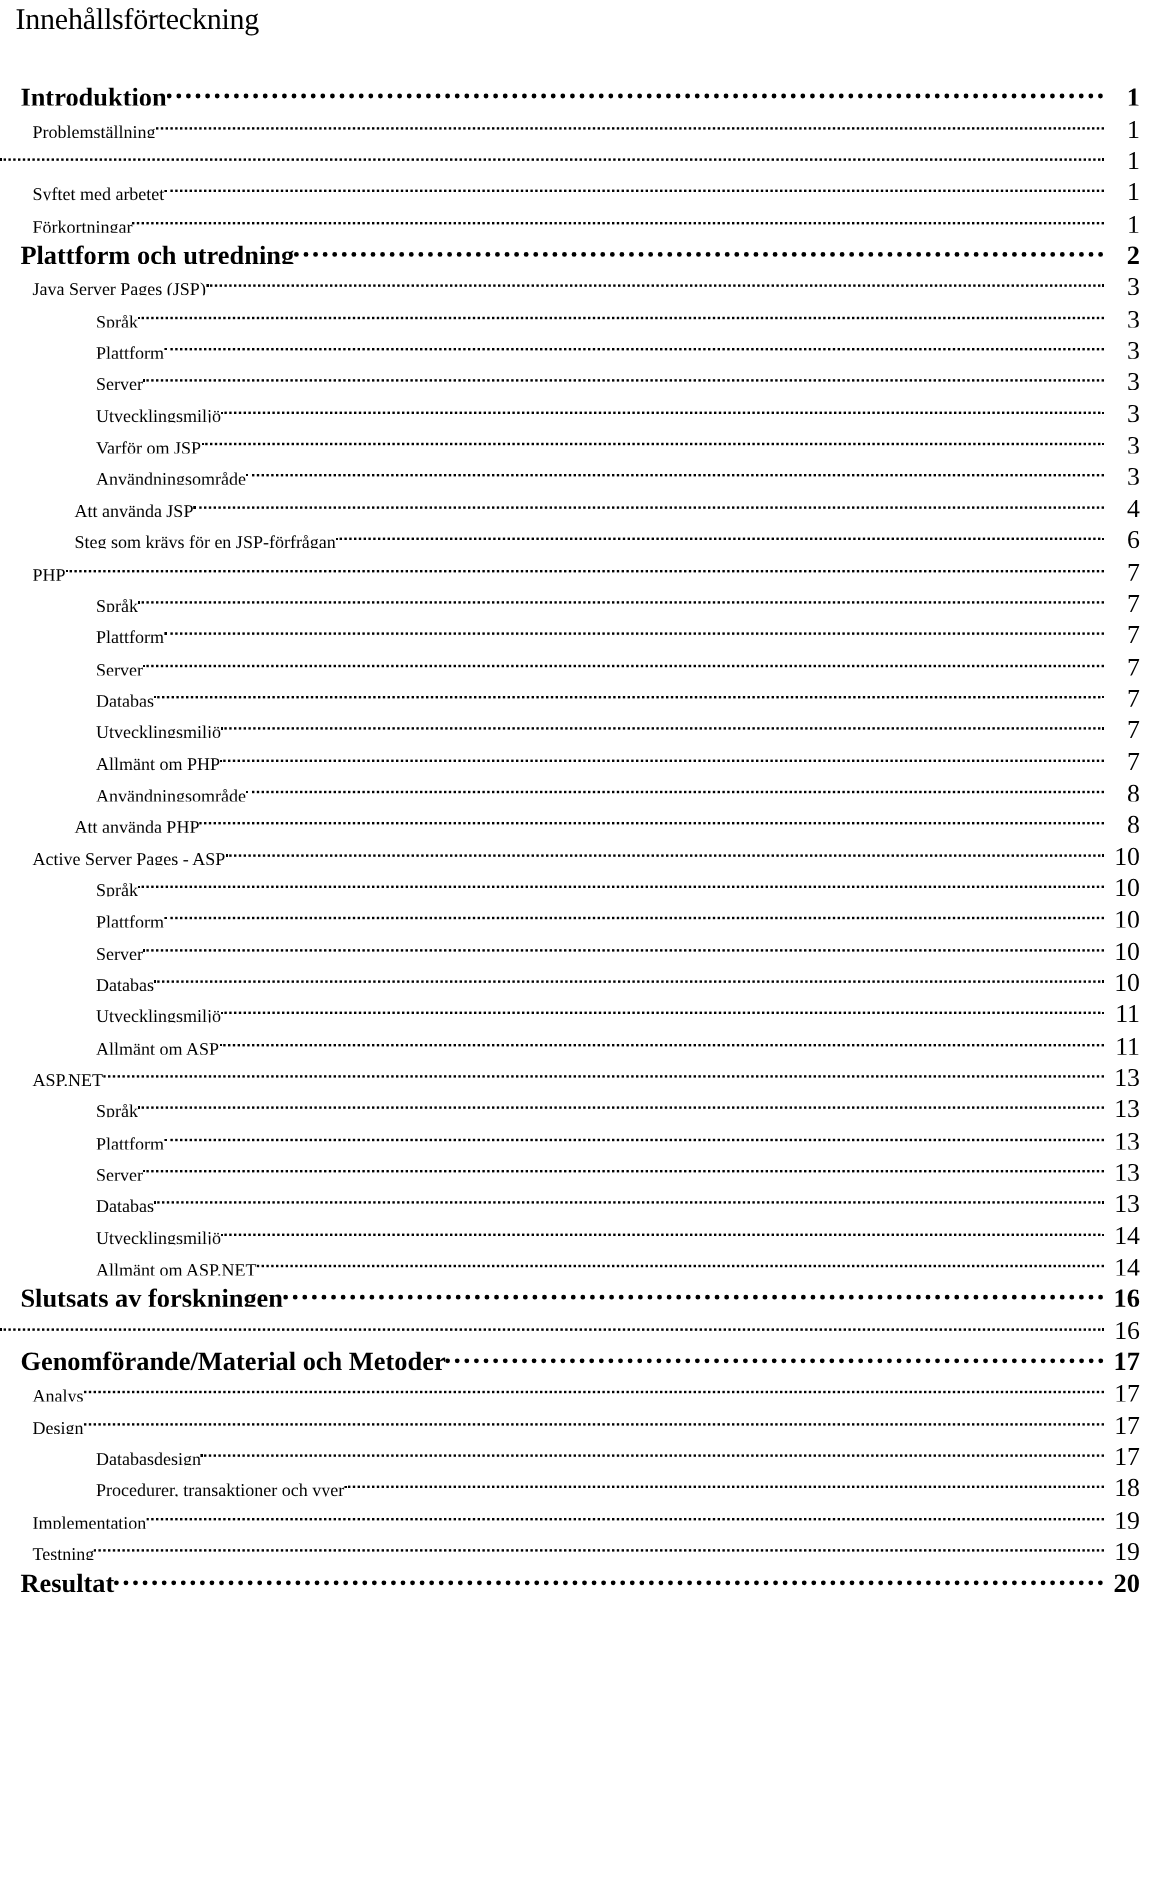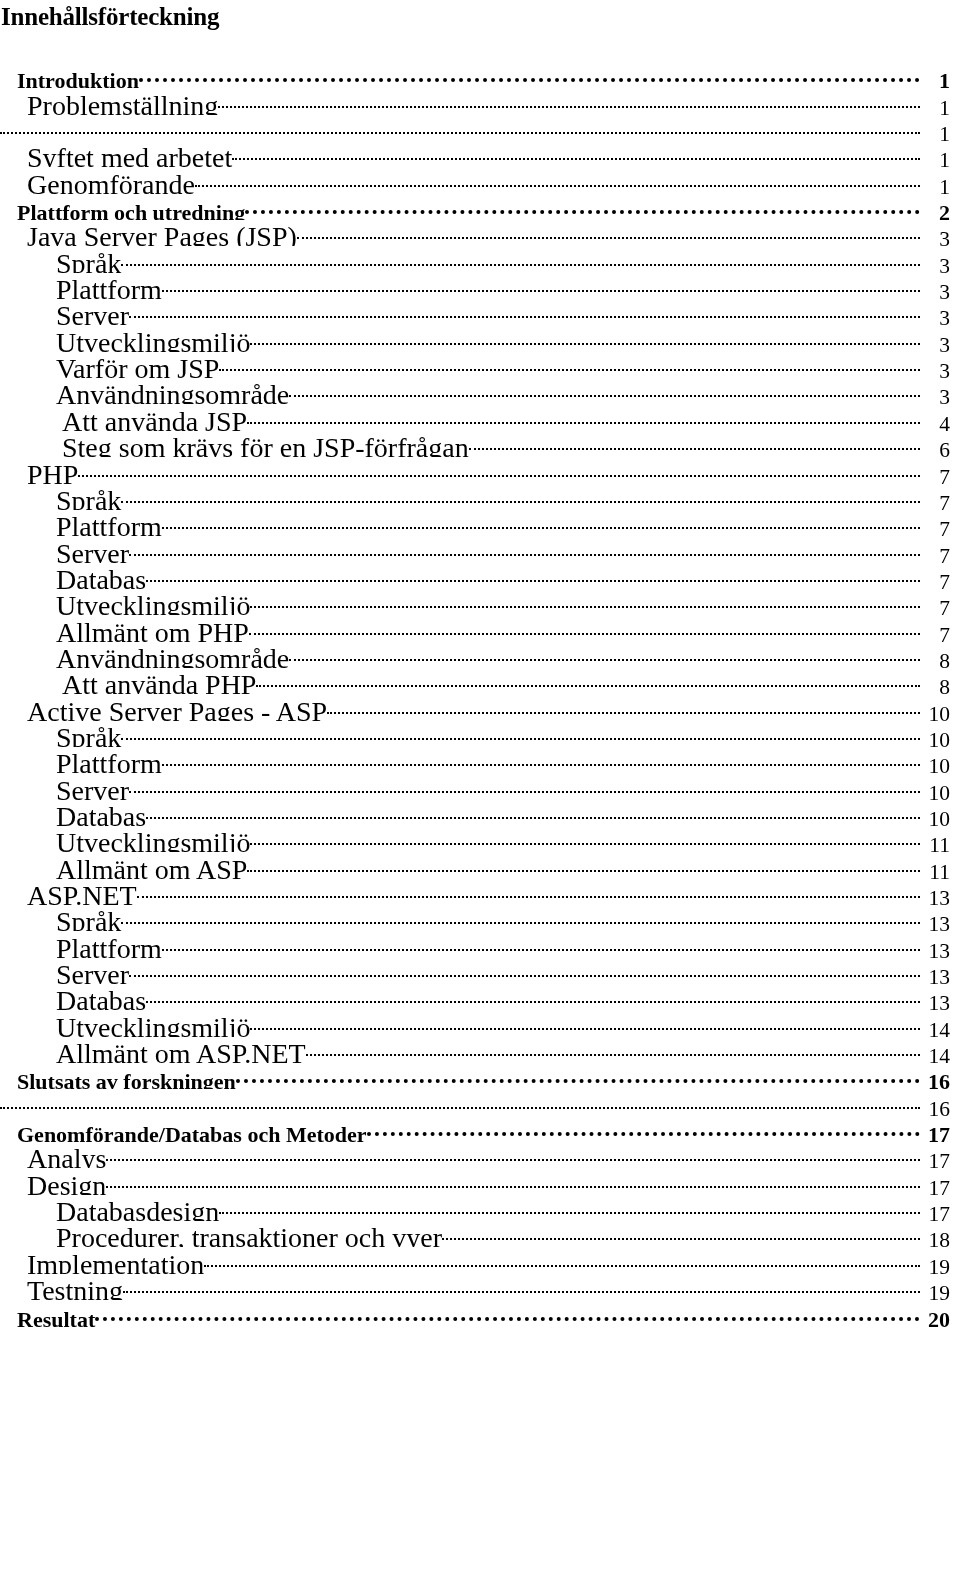--- a/index.html
+++ b/index.html
@@ -16,24 +16,24 @@
   }
   .page {
     position: relative;
     width: 960px;
     height: 1587px;
     padding: 0;
     box-sizing: border-box;
   }
   .toc-title {
     position: absolute;
-    left: 1px;
+    left: 13px;
     top: 2px;
     font-size: 25px;
-    font-weight: bold;
+    font-weight: normal;
     letter-spacing: -0.2px;
     line-height: 30px;
     white-space: nowrap;
   }
   .toc-list {
     position: absolute;
     left: 0;
     top: 62px;
     width: 950px;
   }
@@ -41,21 +41,21 @@
     display: flex;
     align-items: baseline;
     width: 100%;
     height: 26.35px;
     line-height: 26.35px;
     white-space: nowrap;
     overflow: hidden;
   }
   .toc-label {
     flex: 0 0 auto;
-    font-size: 28px;
+    font-size: 15px;
   }
   .toc-leader {
     flex: 1 1 auto;
     overflow: hidden;
     position: relative;
     height: 26.35px;
   }
   .toc-leader::after {
     content: "";
     position: absolute;
@@ -68,21 +68,21 @@
     flex: 0 0 auto;
     font-size: 21.5px;
     text-align: right;
     min-width: 26px;
     padding-left: 4px;
   }
 
   
   .lvl-1 .toc-label { padding-left: 17px; }
   .lvl-2 .toc-label { padding-left: 27px; }
-  .lvl-3 .toc-label { padding-left: 56px; text-align: right; }
+  .lvl-3 .toc-label { padding-left: 80px; text-align: right; }
   .lvl-4 .toc-label { padding-left: 62px; }
 
   
   .bold .toc-label,
   .bold .toc-page {
     font-weight: bold;
     font-size: 22px;
   }
   .bold .toc-leader::after {
     border-bottom: 4px dotted #000;
@@ -110,21 +110,21 @@
       <div class="toc-row lvl-2">
         <span class="toc-leader"></span>
         <span class="toc-page">1</span>
       </div>
       <div class="toc-row lvl-2">
         <span class="toc-label">Syftet med arbetet</span>
         <span class="toc-leader"></span>
         <span class="toc-page">1</span>
       </div>
       <div class="toc-row lvl-2">
-        <span class="toc-label">Genomförande</span>
+        <span class="toc-label">Förkortningar</span>
         <span class="toc-leader"></span>
         <span class="toc-page">1</span>
       </div>
       <div class="toc-row lvl-1 bold">
         <span class="toc-label">Plattform och utredning</span>
         <span class="toc-leader"></span>
         <span class="toc-page">2</span>
       </div>
       <div class="toc-row lvl-2">
         <span class="toc-label">Java Server Pages (JSP)</span>
@@ -289,21 +289,21 @@
       <div class="toc-row lvl-1 bold">
         <span class="toc-label">Slutsats av forskningen</span>
         <span class="toc-leader"></span>
         <span class="toc-page">16</span>
       </div>
       <div class="toc-row lvl-2">
         <span class="toc-leader"></span>
         <span class="toc-page">16</span>
       </div>
       <div class="toc-row lvl-1 bold">
-        <span class="toc-label">Genomförande/Databas och Metoder</span>
+        <span class="toc-label">Genomförande/Material och Metoder</span>
         <span class="toc-leader"></span>
         <span class="toc-page">17</span>
       </div>
       <div class="toc-row lvl-2">
         <span class="toc-label">Analys</span>
         <span class="toc-leader"></span>
         <span class="toc-page">17</span>
       </div>
       <div class="toc-row lvl-2">
         <span class="toc-label">Design</span>

